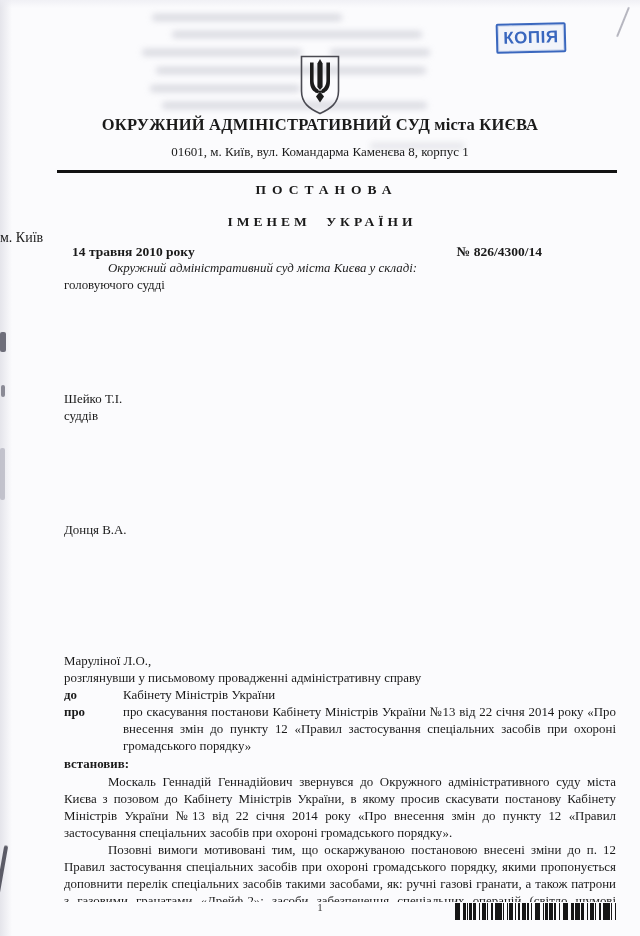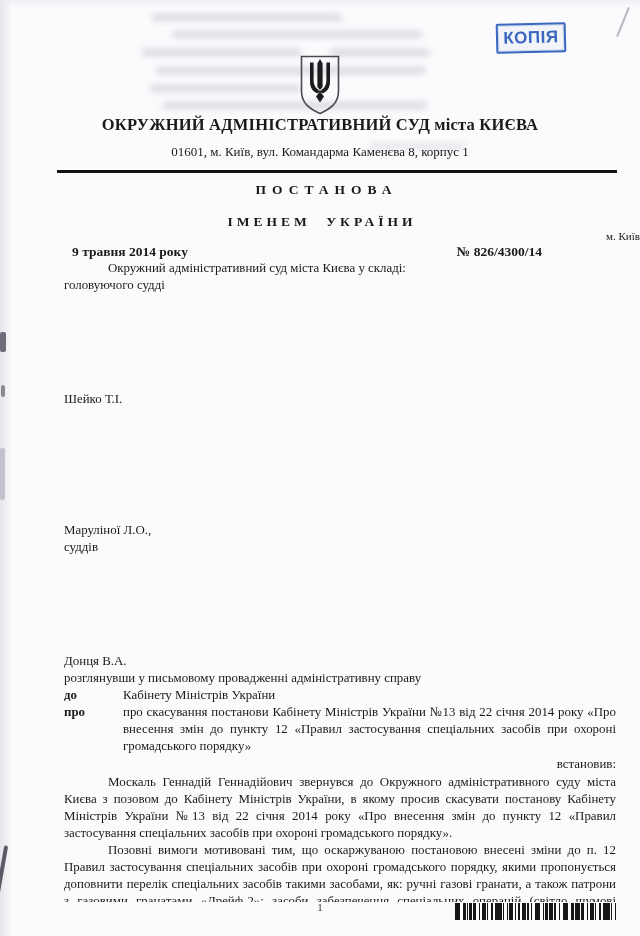--- a/index.html
+++ b/index.html
@@ -50,37 +50,37 @@
   .emblem{position:absolute;left:298px;top:54px;width:44px;height:60px;}
   .court-name{position:absolute;left:0;right:0;top:115px;text-align:center;
     font-weight:bold;font-size:16.5px;letter-spacing:.2px;}
   .address{position:absolute;left:0;right:0;top:144px;text-align:center;font-size:13px;}
   .rule{position:absolute;left:57px;width:560px;top:170px;height:3.2px;background:#121212;}
 
   .doc-type{position:absolute;left:0;right:0;top:182px;text-align:center;
     font-weight:bold;font-size:13.5px;letter-spacing:6px;text-indent:6px;margin-left:7px;}
   .in-name{position:absolute;left:0;right:0;top:214px;text-align:center;
     font-weight:bold;font-size:13.5px;letter-spacing:4px;word-spacing:8px;text-indent:4px;}
-  .city{position:absolute;left:0;right:0;top:230px;text-align:right;font-size:11px;margin-left:36px;}
+  .city{position:absolute;left:0;right:0;top:230px;text-align:left;font-size:14px;}
 
   .meta-row{position:absolute;left:72px;top:244px;width:470px;
     display:flex;justify-content:space-between;font-weight:bold;font-size:13.5px;}
 
   
   .content{
     position:absolute;left:64px;top:260px;width:552px;bottom:34px;
     font-size:12.9px;line-height:17px;text-align:justify;overflow:hidden;
   }
-  .indent{text-indent:44px;}
+  .indent{text-indent:44px;font-style:italic;}
   .comp-row{display:flex;flex-direction:column;}
   .comp-role{flex:0 0 114px;}
   .case-row{display:flex;}
   .case-label{flex:0 0 59px;font-weight:bold;}
   .case-value{flex:1;text-align:justify;}
-  .ustanoviv{text-align:right;font-weight:normal;margin:1px 0;}
+  .ustanoviv{text-align:left;font-weight:bold;margin:1px 0;}
   .content p{margin:0;text-indent:44px;}
 
   
   .page-num{position:absolute;left:0;right:0;top:901px;text-align:center;
     font-size:11px;color:#3c3c3c;}
   .barcode{
     position:absolute;left:455px;top:903px;width:162px;height:17px;
     background-image:
       repeating-linear-gradient(90deg,#161616 0 1.5px,rgba(0,0,0,0) 1.5px 4px),
       repeating-linear-gradient(90deg,#161616 0 2px,rgba(0,0,0,0) 2px 9px),
@@ -125,38 +125,38 @@
 
   <div class="court-name">ОКРУЖНИЙ АДМІНІСТРАТИВНИЙ СУД міста КИЄВА</div>
   <div class="address">01601, м.  Київ, вул. Командарма Каменєва 8, корпус 1</div>
   <div class="rule"></div>
 
   <div class="doc-type">ПОСТАНОВА</div>
   <div class="in-name">ІМЕНЕМ УКРАЇНИ</div>
   <div class="city">м. Київ</div>
 
   <div class="meta-row">
-    <span>9 травня 2014 року</span>
+    <span>14 травня 2010 року</span>
     <span>№ 826/4300/14</span>
   </div>
 
   <div class="content">
     <div class="indent">Окружний адміністративний суд міста Києва у складі:</div>
 
     <div class="comp-row">
       <span class="comp-role">головуючого судді</span>
       <span>Шейко Т.І.</span>
     </div>
     <div class="comp-row">
+      <span class="comp-role">суддів</span>
+      <span>Донця В.А.</span>
+    </div>
+    <div class="comp-row">
       <span class="comp-role"></span>
       <span>Маруліної Л.О.,</span>
-    </div>
-    <div class="comp-row">
-      <span class="comp-role">суддів</span>
-      <span>Донця В.А.</span>
     </div>
 
     <div>розглянувши у письмовому провадженні адміністративну справу</div>
 
     <div class="case-row">
       <span class="case-label">до</span>
       <span class="case-value">Кабінету Міністрів України</span>
     </div>
     <div class="case-row">
       <span class="case-label">про</span>

